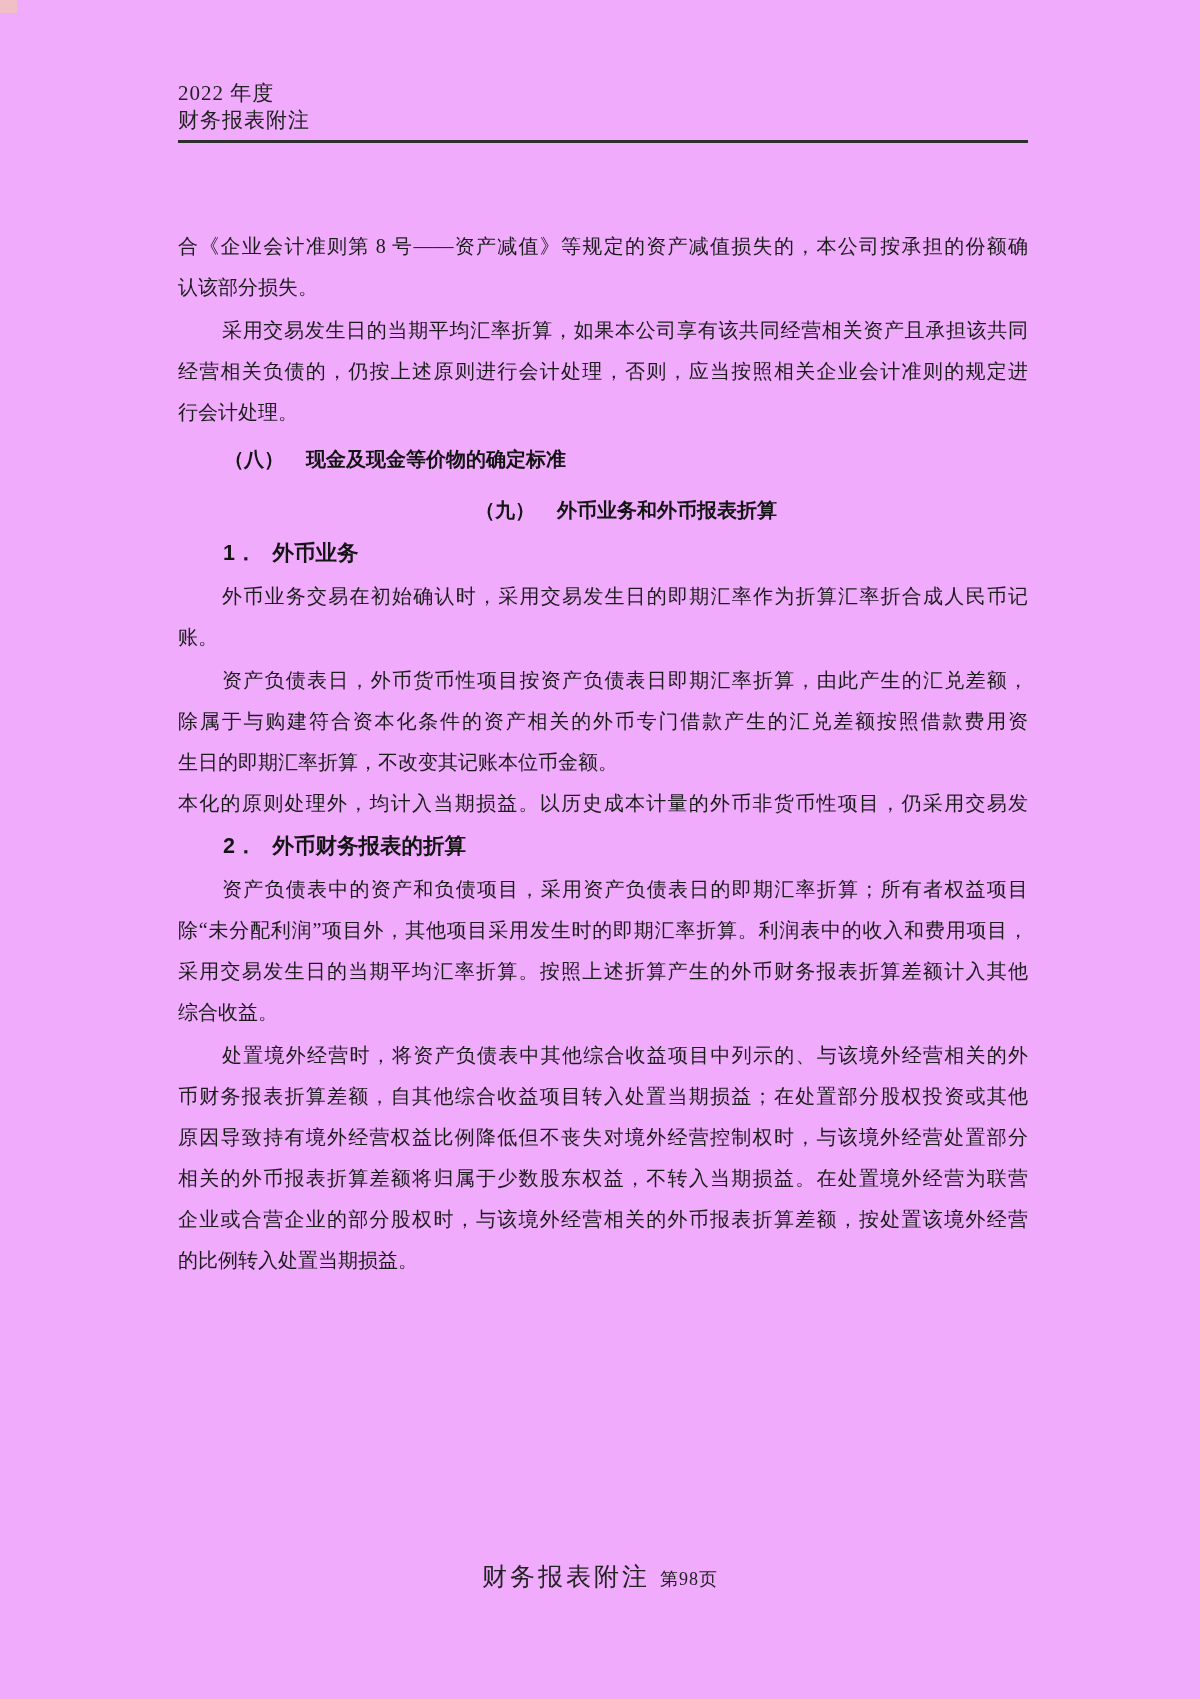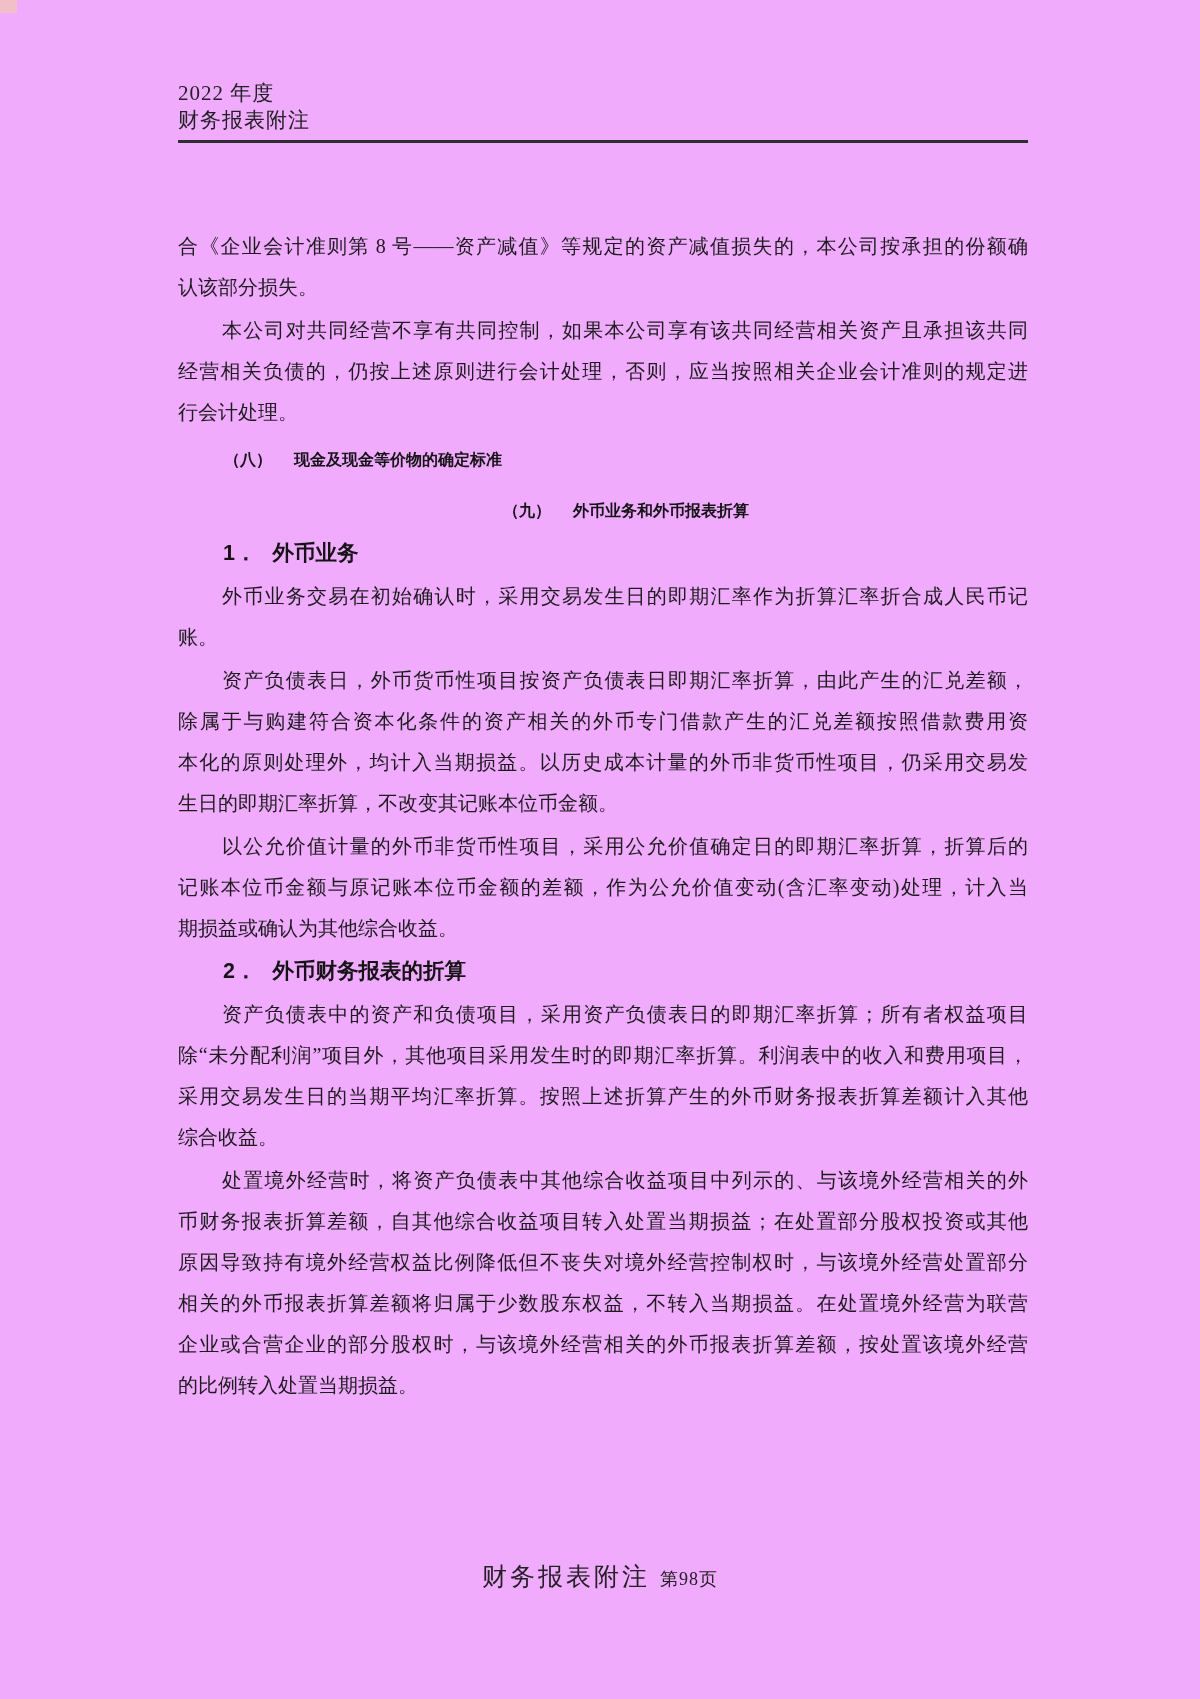--- a/index.html
+++ b/index.html
@@ -47,21 +47,21 @@
     text-align-last: justify;
     text-justify: inter-character;
   }
   .ind { text-indent: 44px; }
   .para { margin: 0 0 2px 0; }
   .h1 {
     margin: 6px 0 2px 0;
     padding-left: 46px;
     font-family: "Liberation Sans", "DejaVu Sans", sans-serif;
     font-weight: 700;
-    font-size: 16px;
+    font-size: 20px;
     line-height: 41px; height: 41px;
     color: #141414;
     white-space: nowrap;
   }
   .h1.sp { margin-top: 10px; text-align: center; }
   .h2 {
     margin: 0 0 2px 0;
     padding-left: 45px;
     font-family: "Liberation Sans", "DejaVu Sans", sans-serif;
     font-weight: 700;
@@ -106,41 +106,36 @@
       <div class="hline">财务报表附注</div>
       <div class="header-rule" style="background: rgb(46, 46, 46);"></div>
     </div>
 
     <div class="doc-body">
         <div class="para">
           <div class="line jl">合《企业会计准则第 8 号——资产减值》等规定的资产减值损失的，本公司按承担的份额确</div>
           <div class="line">认该部分损失。</div>
         </div>
         <div class="para">
-          <div class="line jl ind">本公司对共同经营不享有共同控制，如果本公司享有该共同经营相关资产且承担该共同</div>
+          <div class="line jl ind">采用交易发生日的当期平均汇率折算，如果本公司享有该共同经营相关资产且承担该共同</div>
           <div class="line jl">经营相关负债的，仍按上述原则进行会计处理，否则，应当按照相关企业会计准则的规定进</div>
           <div class="line">行会计处理。</div>
         </div>
         <div class="h1"><span class="hnum">（八）</span><span>现金及现金等价物的确定标准</span></div>
         <div class="h1 sp"><span class="hnum">（九）</span><span>外币业务和外币报表折算</span></div>
         <div class="h2"><span class="hnum">1．</span><span>外币业务</span></div>
         <div class="para">
           <div class="line jl ind">外币业务交易在初始确认时，采用交易发生日的即期汇率作为折算汇率折合成人民币记</div>
           <div class="line">账。</div>
         </div>
         <div class="para">
           <div class="line jl ind">资产负债表日，外币货币性项目按资产负债表日即期汇率折算，由此产生的汇兑差额，</div>
           <div class="line jl">除属于与购建符合资本化条件的资产相关的外币专门借款产生的汇兑差额按照借款费用资</div>
+          <div class="line">生日的即期汇率折算，不改变其记账本位币金额。</div>
           <div class="line jl">本化的原则处理外，均计入当期损益。以历史成本计量的外币非货币性项目，仍采用交易发</div>
-          <div class="line">生日的即期汇率折算，不改变其记账本位币金额。</div>
-        </div>
-        <div class="para">
-          <div class="line jl ind">以公允价值计量的外币非货币性项目，采用公允价值确定日的即期汇率折算，折算后的</div>
-          <div class="line jl">记账本位币金额与原记账本位币金额的差额，作为公允价值变动(含汇率变动)处理，计入当</div>
-          <div class="line">期损益或确认为其他综合收益。</div>
         </div>
         <div class="h2"><span class="hnum">2．</span><span>外币财务报表的折算</span></div>
         <div class="para">
           <div class="line jl ind">资产负债表中的资产和负债项目，采用资产负债表日的即期汇率折算；所有者权益项目</div>
           <div class="line jl">除“未分配利润”项目外，其他项目采用发生时的即期汇率折算。利润表中的收入和费用项目，</div>
           <div class="line jl">采用交易发生日的当期平均汇率折算。按照上述折算产生的外币财务报表折算差额计入其他</div>
           <div class="line">综合收益。</div>
         </div>
         <div class="para">
           <div class="line jl ind">处置境外经营时，将资产负债表中其他综合收益项目中列示的、与该境外经营相关的外</div>

